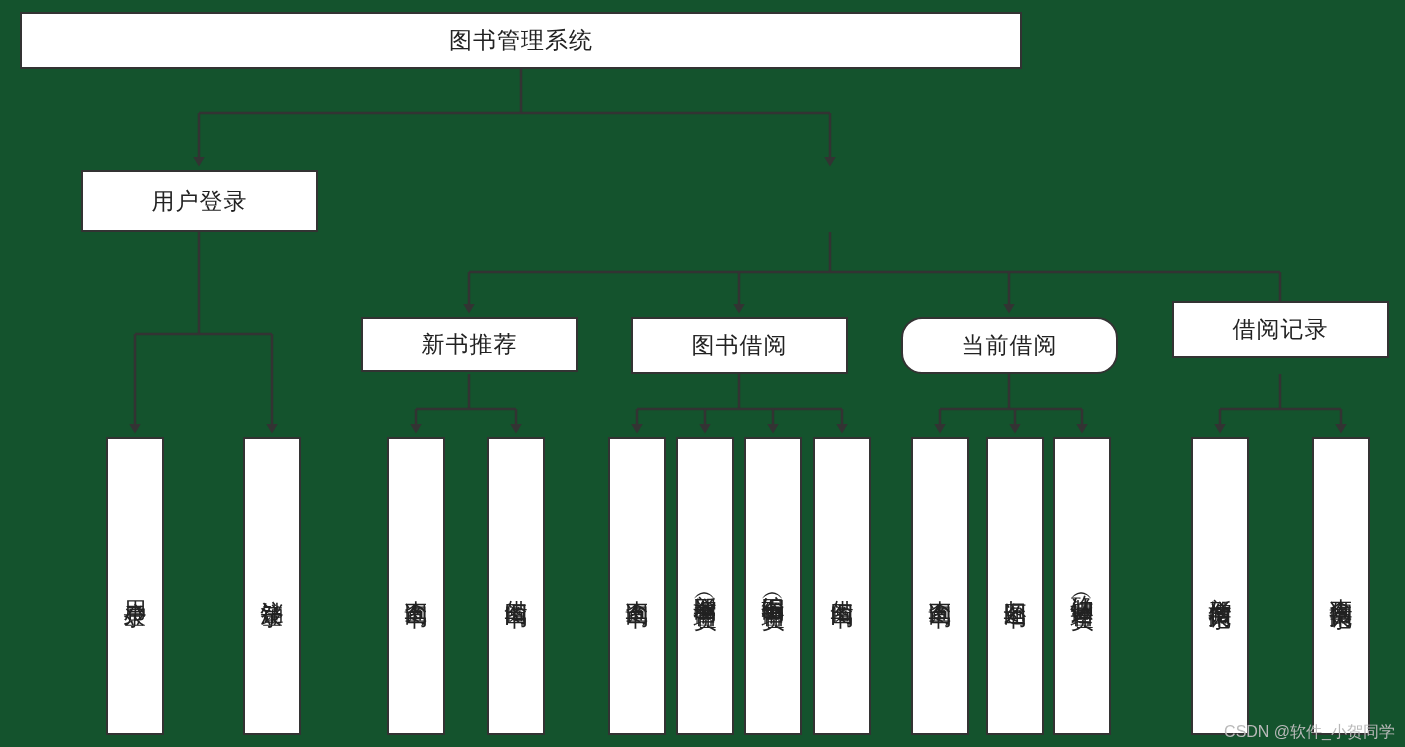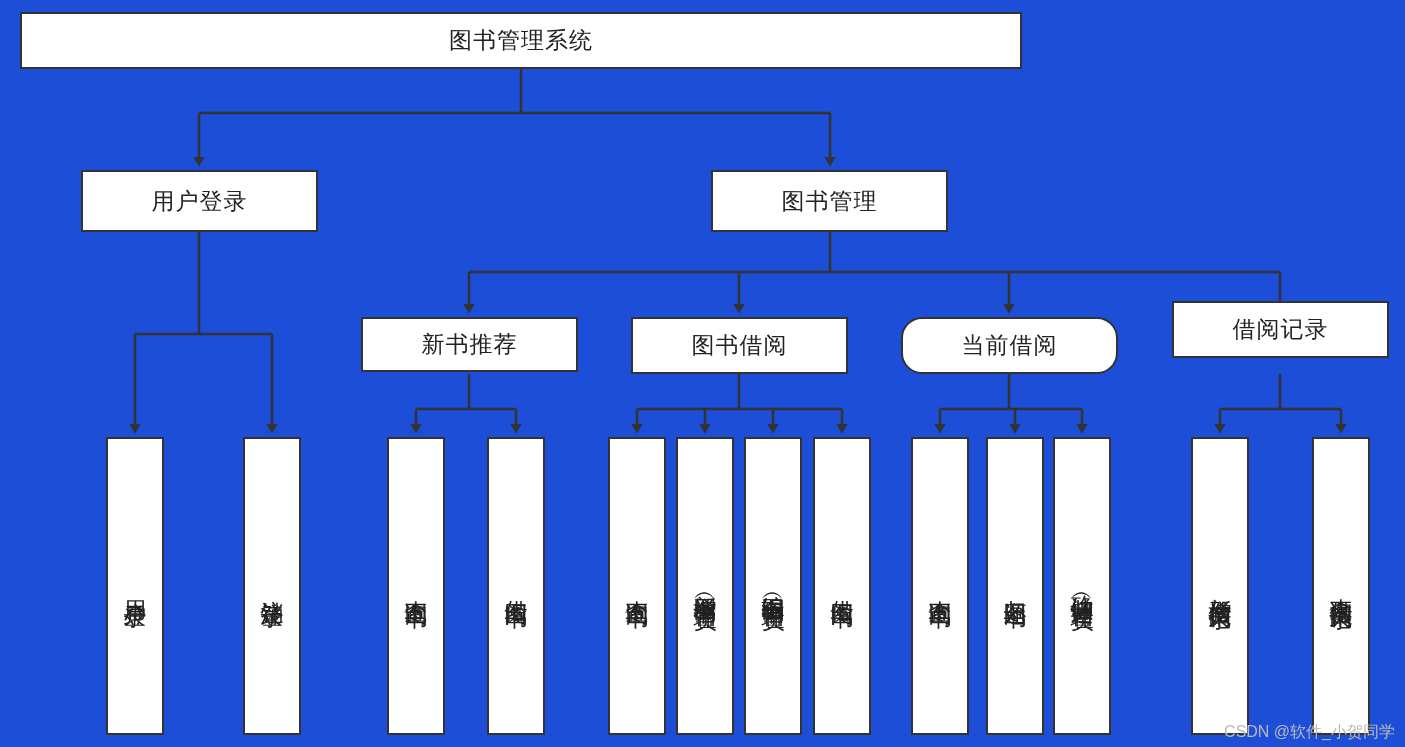--- a/index.html
+++ b/index.html
@@ -8,21 +8,21 @@
     padding: 0;
     background: #ffffff;
   }
   body {
     font-family: "Liberation Sans", "DejaVu Sans", sans-serif;
   }
   #canvas {
     position: relative;
     width: 1405px;
     height: 747px;
-    background: #1d4ed8;
+    background: #14532d;
     overflow: hidden;
   }
   #edges {
     position: absolute;
     left: 0;
     top: 0;
     width: 1405px;
     height: 747px;
   }
   .node {
@@ -133,23 +133,20 @@
     </g>
   </svg>
 
   <div class="node node-h" style="left:20px; top:12px; width:1002px; height:57px;">
     <span class="label">图书管理系统</span>
   </div>
 
   <div class="node node-h" style="left:81px; top:170px; width:237px; height:62px;">
     <span class="label">用户登录</span>
   </div>
-  <div class="node node-h" style="left:711px; top:170px; width:237px; height:62px;">
-    <span class="label">图书管理</span>
-  </div>
 
   <div class="node node-h" style="left:361px; top:317px; width:217px; height:55px;">
     <span class="label">新书推荐</span>
   </div>
   <div class="node node-h" style="left:631px; top:317px; width:217px; height:57px;">
     <span class="label">图书借阅</span>
   </div>
   <div class="node node-h" style="left:901px; top:317px; width:217px; height:57px;border-radius:21px;">
     <span class="label">当前借阅</span>
   </div>

